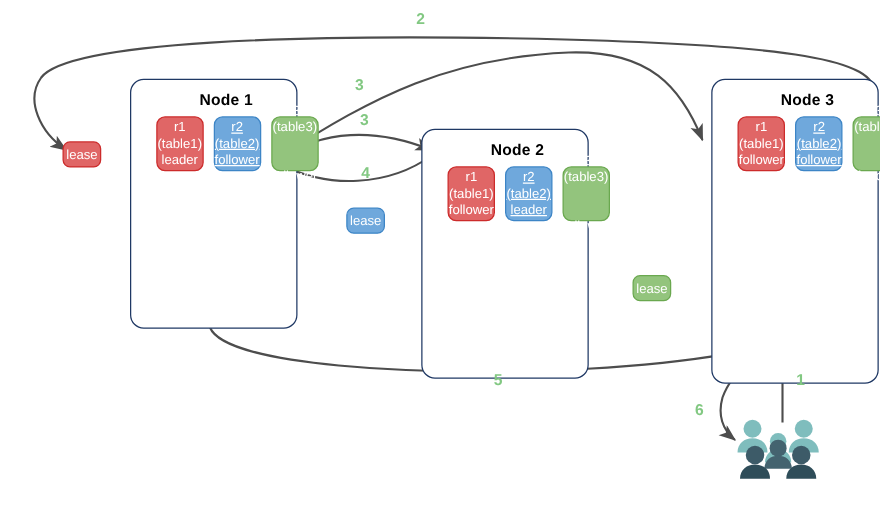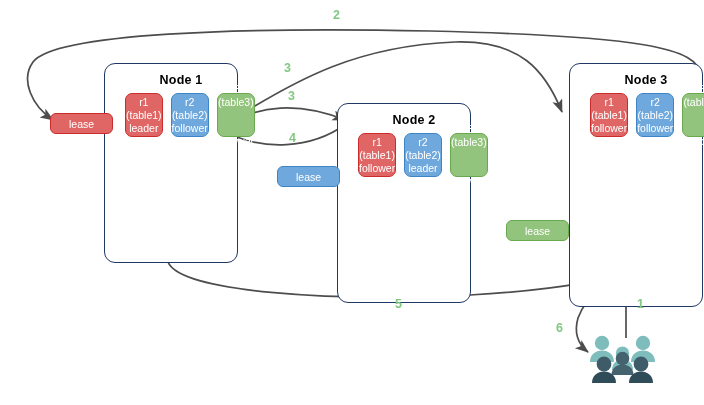--- a/index.html
+++ b/index.html
@@ -13,27 +13,27 @@
   
   .node{position:absolute;border:1.6px solid #1f3864;border-radius:11px;
         background:#ffffff;box-sizing:border-box;padding-left:20px;}
   .node-title{text-align:center;font-size:12.5px;font-weight:bold;color:#000;
               margin-top:9px;margin-bottom:6px;letter-spacing:.2px;}
   .replica-list{display:flex;align-items:flex-end;gap:8px;}
   .replica{width:92px;height:44px;border-radius:7px;box-sizing:border-box;
            display:flex;flex-direction:column;align-items:center;justify-content:center;
            color:#ffffff;font-size:10.5px;line-height:13px;text-align:center;}
   .replica.red  {background:#e06666;border:1.4px solid #cc2b2b;}
-  .replica.blue {background:#6fa8dc;border:1.4px solid #3d85c6;}
+  .replica.blue {background:#6fa8dc;border:1.4px solid #3d85c6;text-decoration:underline;}
   .replica.green{background:#93c47d;border:1.4px solid #6aa84f;gap:26px;}
 
   
   .lease{position:absolute;height:21px;border-radius:6px;box-sizing:border-box;
          display:flex;align-items:center;justify-content:center;
-         color:#ffffff;font-size:10.5px;padding:0 18px;}
+         color:#ffffff;font-size:10.5px;padding:0 2px;}
   .lease.red  {background:#e06666;border:1.4px solid #cc2b2b;}
   .lease.blue {background:#6fa8dc;border:1.4px solid #3d85c6;}
   .lease.green{background:#93c47d;border:1.4px solid #6aa84f;}
 
   
   .steplabel{position:absolute;color:#82c882;font-size:12.5px;font-weight:bold;
              line-height:13px;}
 
   
   #people{position:absolute;left:588px;top:332px;width:72px;height:58px;}

